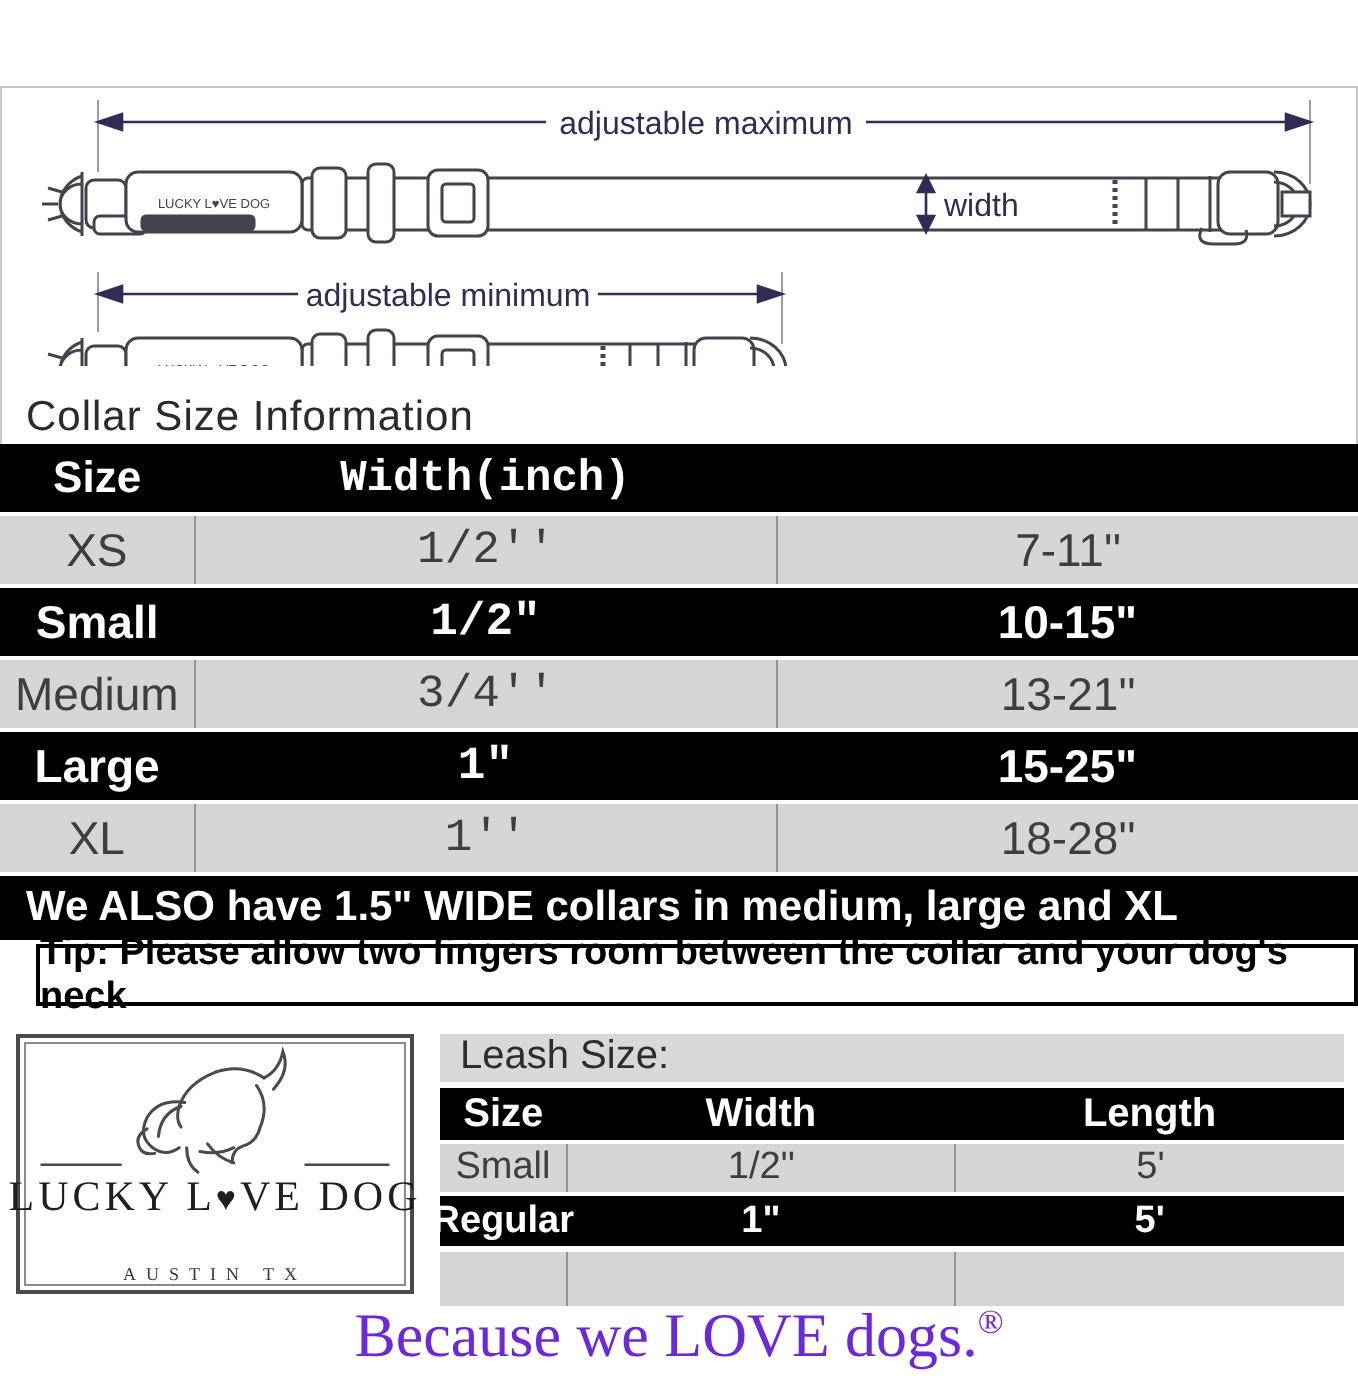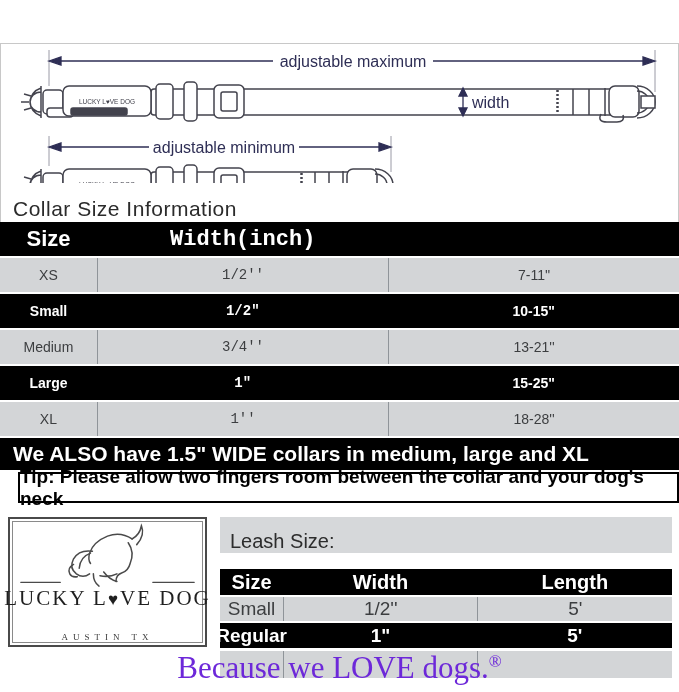--- a/index.html
+++ b/index.html
@@ -13,21 +13,21 @@
              border-left:1px solid #c8c8c8;border-right:1px solid #c8c8c8;
              display:flex;align-items:flex-end;background:#fff;}
   .title-bar span{font-size:21px;color:#2b2b2b;padding-left:12px;letter-spacing:.5px;}
 
   
   .main-table{position:absolute;left:0;top:222px;width:679px;}
   .trow{display:flex;height:34px;margin-bottom:2px;}
   .trow .c1{width:14.3%;}
   .trow .c2{width:42.9%;font-family:Liberation Mono, monospace;}
   .trow .c3{width:42.8%;}
-  .cell{display:flex;align-items:center;justify-content:center;font-size:14px;}
+  .cell{display:flex;align-items:center;justify-content:center;font-size:23px;}
   .row-black{background:#000;}
   .row-black .cell{color:#fff;font-weight:bold;}
   .row-gray{background:#d3d5d7;}
   .row-gray .cell{color:#3c3e40;}
   .row-gray .c1,.row-gray .c2{border-right:1px solid #8f9499;}
   .hdr{background:#000;}
   .hdr .cell{color:#fff;font-weight:bold;font-size:22px;}
 
   .banner{display:flex;align-items:center;height:32px;background:#000;margin-bottom:2px;}
   .banner span{color:#fff;font-weight:bold;font-size:21px;padding-left:13px;}
@@ -46,21 +46,21 @@
   .logo-heart{font-size:17px;}
   .logo-city{font-family:"Liberation Serif",serif;font-size:9px;color:#3a3a3a;
              letter-spacing:5px;margin-top:21px;}
 
   .leash-table{position:absolute;left:220px;top:517px;width:452px;}
   .lrow{display:flex;height:24px;margin-bottom:2px;}
   .lrow .c1{width:14%;}
   .lrow .c2{width:43%;}
   .lrow .c3{width:43%;}
   .lcell{display:flex;align-items:center;justify-content:center;font-size:19px;}
-  .l-title{background:#d6d8da;height:36px;display:flex;align-items:flex-end;margin-bottom:16px;}
+  .l-title{background:#d6d8da;height:24px;display:flex;align-items:flex-start;margin-bottom:3px;}
   .l-title span{font-size:20px;color:#2d2d2d;padding-left:10px;}
   .l-hdr{background:#000;height:26px;}
   .l-hdr .lcell{color:#fff;font-weight:bold;font-size:20px;}
   .l-gray{background:#d3d5d7;}
   .l-gray .lcell{color:#3c3e40;}
   .l-gray .c1,.l-gray .c2{border-right:1px solid #8f9499;}
   .l-black{background:#000;height:25px;}
   .l-black .lcell{color:#fff;font-weight:bold;}
   .l-empty{background:#d3d5d7;height:27px;margin-top:3px;}
   .l-empty .c1,.l-empty .c2{border-right:1px solid #8f9499;}

